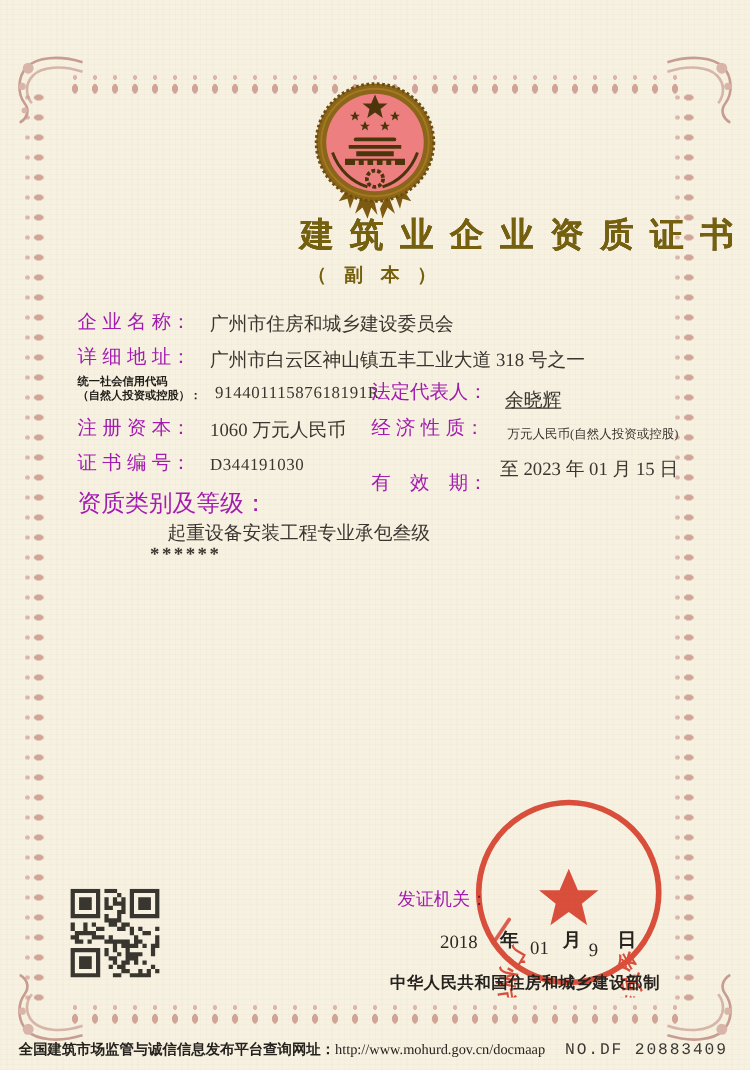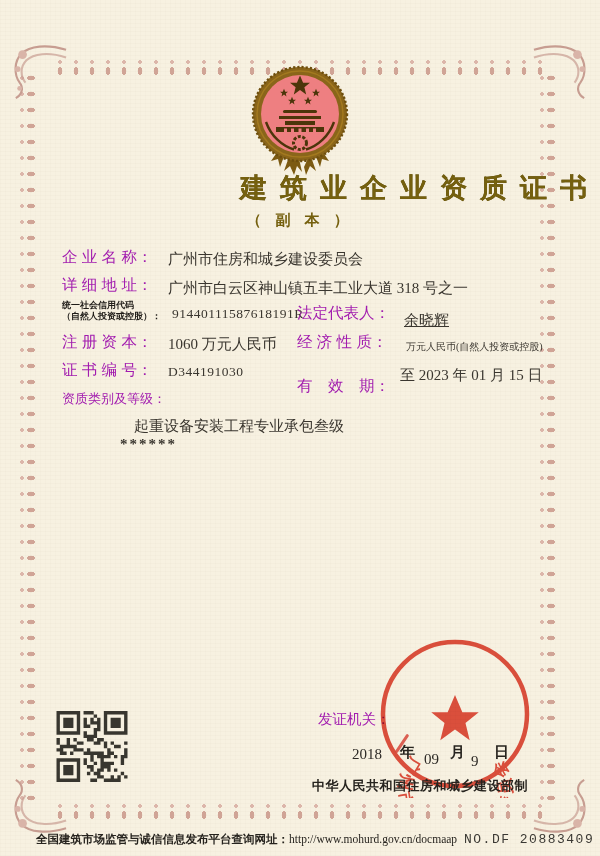--- a/index.html
+++ b/index.html
@@ -59,21 +59,21 @@
 
   
   .seal{left:371px;top:630px;width:168px;height:168px;mix-blend-mode:multiply;opacity:.92;}
   .made-by{font-weight:bold;font-size:13px;letter-spacing:.5px;color:#26231e;}
   .tick{left:391px;top:742px;width:22px;height:3px;background:#d6473a;border-radius:2px;
         transform:rotate(-56deg);opacity:.85;}
   .date-num{font-family:"Liberation Serif", serif;font-size:15px;color:#2c2925;}
   .date-char{font-weight:bold;font-size:15px;color:#26231e;}
 
   
-  .footer-label{font-weight:bold;font-size:11.5px;color:#26231e;white-space:nowrap;margin-left:21px;}
+  .footer-label{font-weight:bold;font-size:11.5px;color:#26231e;white-space:nowrap;}
   .footer-url{font-family:"Liberation Serif", serif;font-weight:normal;font-size:11.5px;color:#26231e;}
   .serial{font-family:"Liberation Mono", monospace;font-size:13px;letter-spacing:1.5px;color:#3a3833;}
 </style>
 </head>
 <body>
 
 <div class="strip strip-h" style="left:52px;top:57px;width:496px;"></div>
 <div class="strip strip-h" style="left:52px;top:801px;width:496px;"></div>
 <div class="strip strip-v" style="left:17px;top:70px;height:740px;"></div>
 <div class="strip strip-v" style="left:537px;top:70px;height:740px;"></div>
@@ -181,41 +181,41 @@
 
 <div class="abs lbl" style="left:297px;top:332px;">经 济 性 质：</div>
 <div class="abs val-sm" style="left:406px;top:340px;">万元人民币(自然人投资或控股)</div>
 
 <div class="abs lbl" style="left:62px;top:360px;">证 书 编 号：</div>
 <div class="abs code" style="left:168px;top:364px;">D344191030</div>
 
 <div class="abs lbl" style="left:297px;top:376px;">有　效　期：</div>
 <div class="abs val" style="left:400px;top:366px;">至 2023 年 01 月 15 日</div>
 
-<div class="abs lbl" style="left:62px;top:390px;font-size:13px;text-align:right;">资质类别及等级：</div>
+<div class="abs lbl" style="left:62px;top:390px;font-size:19px;text-align:right;">资质类别及等级：</div>
 <div class="abs val" style="left:120px;top:417px;margin-left:14px;">起重设备安装工程专业承包叁级</div>
 <div class="abs val" style="left:120px;top:436px;font-weight:bold;letter-spacing:2px;">******</div>
 
 <div class="abs lbl" style="left:318px;top:710px;font-size:14.5px;">发证机关：</div>
 
 <div class="abs seal">
   <svg viewBox="0 0 168 168">
     <circle cx="84" cy="84" r="72" fill="none" stroke="#df4434" stroke-width="4.5"></circle>
     <path id="sealArc" d="M44.4 123.6 A 56 56 0 1 0 123.6 123.6" fill="none"></path>
     <text fill="#df4434" font-size="16.5" font-weight="bold" letter-spacing="3" font-family="Liberation Sans, sans-serif">
       <textPath href="#sealArc" startOffset="4">广州市住房和城乡建设委员会</textPath>
     </text>
     <path transform="translate(84,90) scale(2.5)" fill="#df4434" d="M0 -10 L2.94 -3.09 L9.51 -3.09 L4.19 1.18 L5.88 8.09 L0 3.82 L-5.88 8.09 L-4.19 1.18 L-9.51 -3.09 L-2.94 -3.09 Z"></path>
   </svg>
 </div>
 
 <div class="abs tick"></div>
 <div class="abs date-num" style="left:352px;top:746px;">2018</div>
 <div class="abs date-char" style="left:400px;top:743px;">年</div>
-<div class="abs date-num" style="left:424px;top:751px;">09</div>
+<div class="abs date-num" style="left:424px;top:751px;">01</div>
 <div class="abs date-char" style="left:450px;top:743px;">月</div>
 <div class="abs date-num" style="left:471px;top:753px;">9</div>
 <div class="abs date-char" style="left:494px;top:743px;">日</div>
 
 <div class="abs made-by" style="left:0;top:777px;width:850px;margin-left:0;text-align:left;left:312px;">中华人民共和国住房和城乡建设部制</div>
 
 <div class="abs" style="left:55px;top:711px;width:74px;height:71px;">
   <svg viewBox="0 0 71.4 71.4" width="74" height="71">
     <g fill="#38362f">
       <path d="M0 0h23.8v23.8H0z M47.6 0h23.8v23.8H47.6z M0 47.6h23.8v23.8H0z"></path>
@@ -226,13 +226,13 @@
     <g fill="#38362f">
       <path d="M6.8 6.8h10.2v10.2H6.8z M54.4 6.8h10.2v10.2H54.4z M6.8 54.4h10.2v10.2H6.8z"></path>
       <path class="cells" d="M27.2 0.0h3.4v3.4h-3.4zM30.6 0.0h3.4v3.4h-3.4zM34.0 0.0h3.4v3.4h-3.4zM37.4 3.4h3.4v3.4h-3.4zM27.2 6.8h3.4v3.4h-3.4zM34.0 6.8h3.4v3.4h-3.4zM40.8 6.8h3.4v3.4h-3.4zM27.2 10.2h3.4v3.4h-3.4zM34.0 10.2h3.4v3.4h-3.4zM37.4 10.2h3.4v3.4h-3.4zM40.8 10.2h3.4v3.4h-3.4zM27.2 13.6h3.4v3.4h-3.4zM30.6 13.6h3.4v3.4h-3.4zM40.8 13.6h3.4v3.4h-3.4zM37.4 17.0h3.4v3.4h-3.4zM40.8 17.0h3.4v3.4h-3.4zM27.2 20.4h3.4v3.4h-3.4zM37.4 20.4h3.4v3.4h-3.4zM27.2 23.8h3.4v3.4h-3.4zM30.6 23.8h3.4v3.4h-3.4zM34.0 23.8h3.4v3.4h-3.4zM37.4 23.8h3.4v3.4h-3.4zM0.0 27.2h3.4v3.4h-3.4zM10.2 27.2h3.4v3.4h-3.4zM17.0 27.2h3.4v3.4h-3.4zM30.6 27.2h3.4v3.4h-3.4zM34.0 27.2h3.4v3.4h-3.4zM40.8 27.2h3.4v3.4h-3.4zM44.2 27.2h3.4v3.4h-3.4zM0.0 30.6h3.4v3.4h-3.4zM10.2 30.6h3.4v3.4h-3.4zM20.4 30.6h3.4v3.4h-3.4zM23.8 30.6h3.4v3.4h-3.4zM37.4 30.6h3.4v3.4h-3.4zM40.8 30.6h3.4v3.4h-3.4zM47.6 30.6h3.4v3.4h-3.4zM54.4 30.6h3.4v3.4h-3.4zM68.0 30.6h3.4v3.4h-3.4zM3.4 34.0h3.4v3.4h-3.4zM6.8 34.0h3.4v3.4h-3.4zM10.2 34.0h3.4v3.4h-3.4zM13.6 34.0h3.4v3.4h-3.4zM17.0 34.0h3.4v3.4h-3.4zM47.6 34.0h3.4v3.4h-3.4zM57.8 34.0h3.4v3.4h-3.4zM61.2 34.0h3.4v3.4h-3.4zM0.0 37.4h3.4v3.4h-3.4zM3.4 37.4h3.4v3.4h-3.4zM17.0 37.4h3.4v3.4h-3.4zM20.4 37.4h3.4v3.4h-3.4zM23.8 37.4h3.4v3.4h-3.4zM30.6 37.4h3.4v3.4h-3.4zM51.0 37.4h3.4v3.4h-3.4zM68.0 37.4h3.4v3.4h-3.4zM3.4 40.8h3.4v3.4h-3.4zM6.8 40.8h3.4v3.4h-3.4zM13.6 40.8h3.4v3.4h-3.4zM27.2 40.8h3.4v3.4h-3.4zM30.6 40.8h3.4v3.4h-3.4zM34.0 40.8h3.4v3.4h-3.4zM37.4 40.8h3.4v3.4h-3.4zM40.8 40.8h3.4v3.4h-3.4zM44.2 40.8h3.4v3.4h-3.4zM51.0 40.8h3.4v3.4h-3.4zM54.4 40.8h3.4v3.4h-3.4zM68.0 40.8h3.4v3.4h-3.4zM34.0 44.2h3.4v3.4h-3.4zM40.8 44.2h3.4v3.4h-3.4zM44.2 44.2h3.4v3.4h-3.4zM47.6 44.2h3.4v3.4h-3.4zM51.0 44.2h3.4v3.4h-3.4zM57.8 44.2h3.4v3.4h-3.4zM64.6 44.2h3.4v3.4h-3.4zM68.0 44.2h3.4v3.4h-3.4zM27.2 47.6h3.4v3.4h-3.4zM34.0 47.6h3.4v3.4h-3.4zM44.2 47.6h3.4v3.4h-3.4zM64.6 47.6h3.4v3.4h-3.4zM27.2 51.0h3.4v3.4h-3.4zM37.4 51.0h3.4v3.4h-3.4zM44.2 51.0h3.4v3.4h-3.4zM47.6 51.0h3.4v3.4h-3.4zM51.0 51.0h3.4v3.4h-3.4zM54.4 51.0h3.4v3.4h-3.4zM64.6 51.0h3.4v3.4h-3.4zM30.6 54.4h3.4v3.4h-3.4zM34.0 54.4h3.4v3.4h-3.4zM44.2 54.4h3.4v3.4h-3.4zM47.6 54.4h3.4v3.4h-3.4zM51.0 54.4h3.4v3.4h-3.4zM34.0 57.8h3.4v3.4h-3.4zM40.8 57.8h3.4v3.4h-3.4zM44.2 57.8h3.4v3.4h-3.4zM51.0 57.8h3.4v3.4h-3.4zM57.8 57.8h3.4v3.4h-3.4zM30.6 61.2h3.4v3.4h-3.4zM37.4 61.2h3.4v3.4h-3.4zM40.8 61.2h3.4v3.4h-3.4zM64.6 61.2h3.4v3.4h-3.4zM40.8 64.6h3.4v3.4h-3.4zM44.2 64.6h3.4v3.4h-3.4zM54.4 64.6h3.4v3.4h-3.4zM61.2 64.6h3.4v3.4h-3.4zM68.0 64.6h3.4v3.4h-3.4zM34.0 68.0h3.4v3.4h-3.4zM37.4 68.0h3.4v3.4h-3.4zM47.6 68.0h3.4v3.4h-3.4zM51.0 68.0h3.4v3.4h-3.4zM54.4 68.0h3.4v3.4h-3.4zM57.8 68.0h3.4v3.4h-3.4zM61.2 68.0h3.4v3.4h-3.4z"></path>
     </g>
   </svg>
 </div>
 
 <div class="abs footer-label" style="left:15px;top:832px;">
   <span>全国建筑市场监管与诚信信息发布平台查询网址：</span><span class="footer-url">http://www.mohurd.gov.cn/docmaap</span>
 </div>
-<div class="abs serial" style="left:452px;top:832px;margin-left:12px;">NO.DF 20883409</div>
+<div class="abs serial" style="left:452px;top:832px;">NO.DF 20883409</div>
 
 </body></html>

